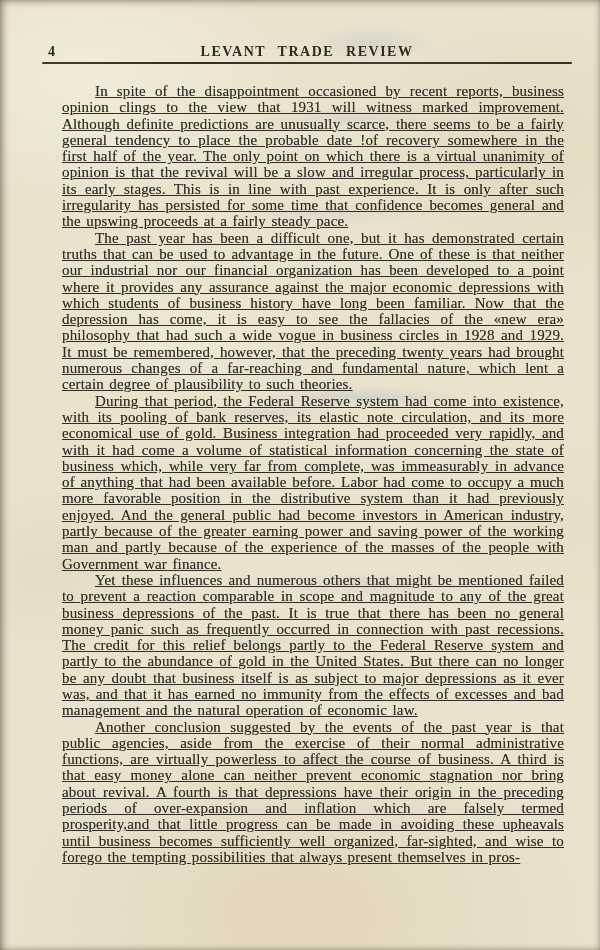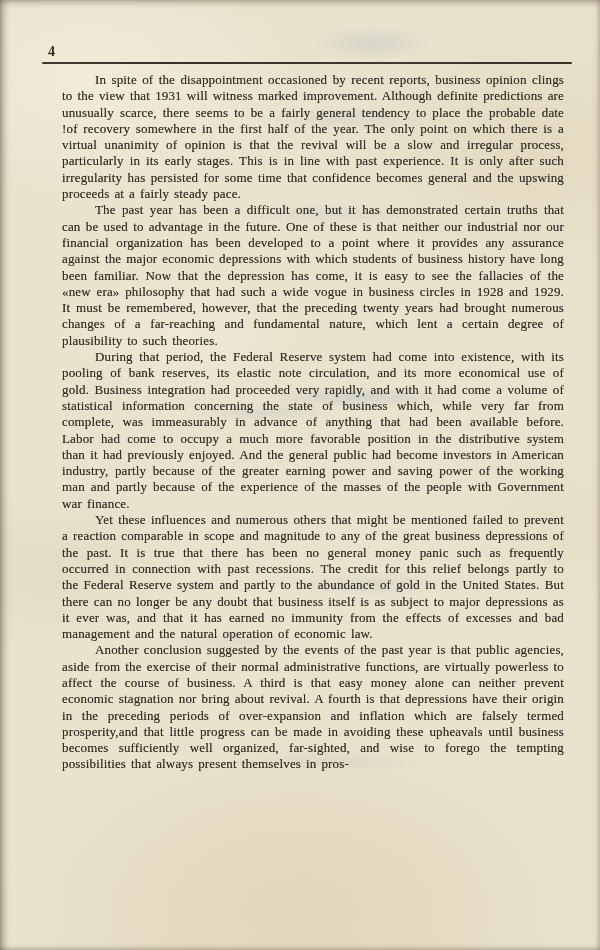--- a/index.html
+++ b/index.html
@@ -45,35 +45,37 @@
     position:absolute;left:0;right:0;top:2px;text-align:center;
     font-weight:bold;font-size:14px;letter-spacing:1.5px;word-spacing:7px;
     color:#2f2b24;
   }
   .header-rule{
     position:absolute;left:0;right:0;top:20px;height:2px;
     background:linear-gradient(90deg,#413b2f 0%, #353026 30%, #413b2f 65%, #353026 100%);
     border-radius:1px;
   }
   .content{
-    position:absolute;top:72px;left:62px;width:502px;
-    font-size:13px;line-height:16.3px;color:#312d26;
+    position:absolute;top:83px;left:62px;width:502px;
+    font-size:15px;line-height:16.3px;color:#312d26;
     text-align:justify;
     letter-spacing:0.15px;word-spacing:1.6px;
     text-shadow:0 0 0.5px rgba(49,45,38,0.55);
+    text-decoration:underline;
   }
   .content p{margin:0;text-indent:33px;}
 </style>
 </head>
 <body>
 
 <div class="page">
 
   <div class="header">
     <span class="page-number">4</span>
+    <div class="journal-title">LEVANT TRADE REVIEW</div>
     <div class="header-rule"></div>
   </div>
 
   <div class="content">
     <p>In spite of the disappointment occasioned by recent reports, business opinion clings to the view that 1931 will witness marked improvement. Although definite predictions are unusually scarce, there seems to be a fairly general tendency to place the probable date !of recovery somewhere in the first half of the year. The only point on which there is a virtual unanimity of opinion is that the revival will be a slow and irregular process, particularly in its early stages. This is in line with past experience. It is only after such irregularity has persisted for some time that confidence becomes general and the upswing proceeds at a fairly steady pace.</p>
     <p>The past year has been a difficult one, but it has demonstrated certain truths that can be used to advantage in the future. One of these is that neither our industrial nor our financial organization has been developed to a point where it provides any assurance against the major economic depressions with which students of business history have long been familiar. Now that the depression has come, it is easy to see the fallacies of the «new era» philosophy that had such a wide vogue in business circles in 1928 and 1929. It must be remembered, however, that the preceding twenty years had brought numerous changes of a far-reaching and fundamental nature, which lent a certain degree of plausibility to such theories.</p>
     <p>During that period, the Federal Reserve system had come into existence, with its pooling of bank reserves, its elastic note circulation, and its more economical use of gold. Business integration had proceeded very rapidly, and with it had come a volume of statistical information concerning the state of business which, while very far from complete, was immeasurably in advance of anything that had been available before. Labor had come to occupy a much more favorable position in the distributive system than it had previously enjoyed. And the general public had become investors in American industry, partly because of the greater earning power and saving power of the working man and partly because of the experience of the masses of the people with Government war finance.</p>
     <p>Yet these influences and numerous others that might be mentioned failed to prevent a reaction comparable in scope and magnitude to any of the great business depressions of the past. It is true that there has been no general money panic such as frequently occurred in connection with past recessions. The credit for this relief belongs partly to the Federal Reserve system and partly to the abundance of gold in the United States. But there can no longer be any doubt that business itself is as subject to major depressions as it ever was, and that it has earned no immunity from the effects of excesses and bad management and the natural operation of economic law.</p>
     <p>Another conclusion suggested by the events of the past year is that public agencies, aside from the exercise of their normal administrative functions, are virtually powerless to affect the course of business. A third is that easy money alone can neither prevent economic stagnation nor bring about revival. A fourth is that depressions have their origin in the preceding periods of over-expansion and inflation which are falsely termed prosperity,and that little progress can be made in avoiding these upheavals until business becomes sufficiently well organized, far-sighted, and wise to forego the tempting possibilities that always present themselves in pros-</p>
   </div>

